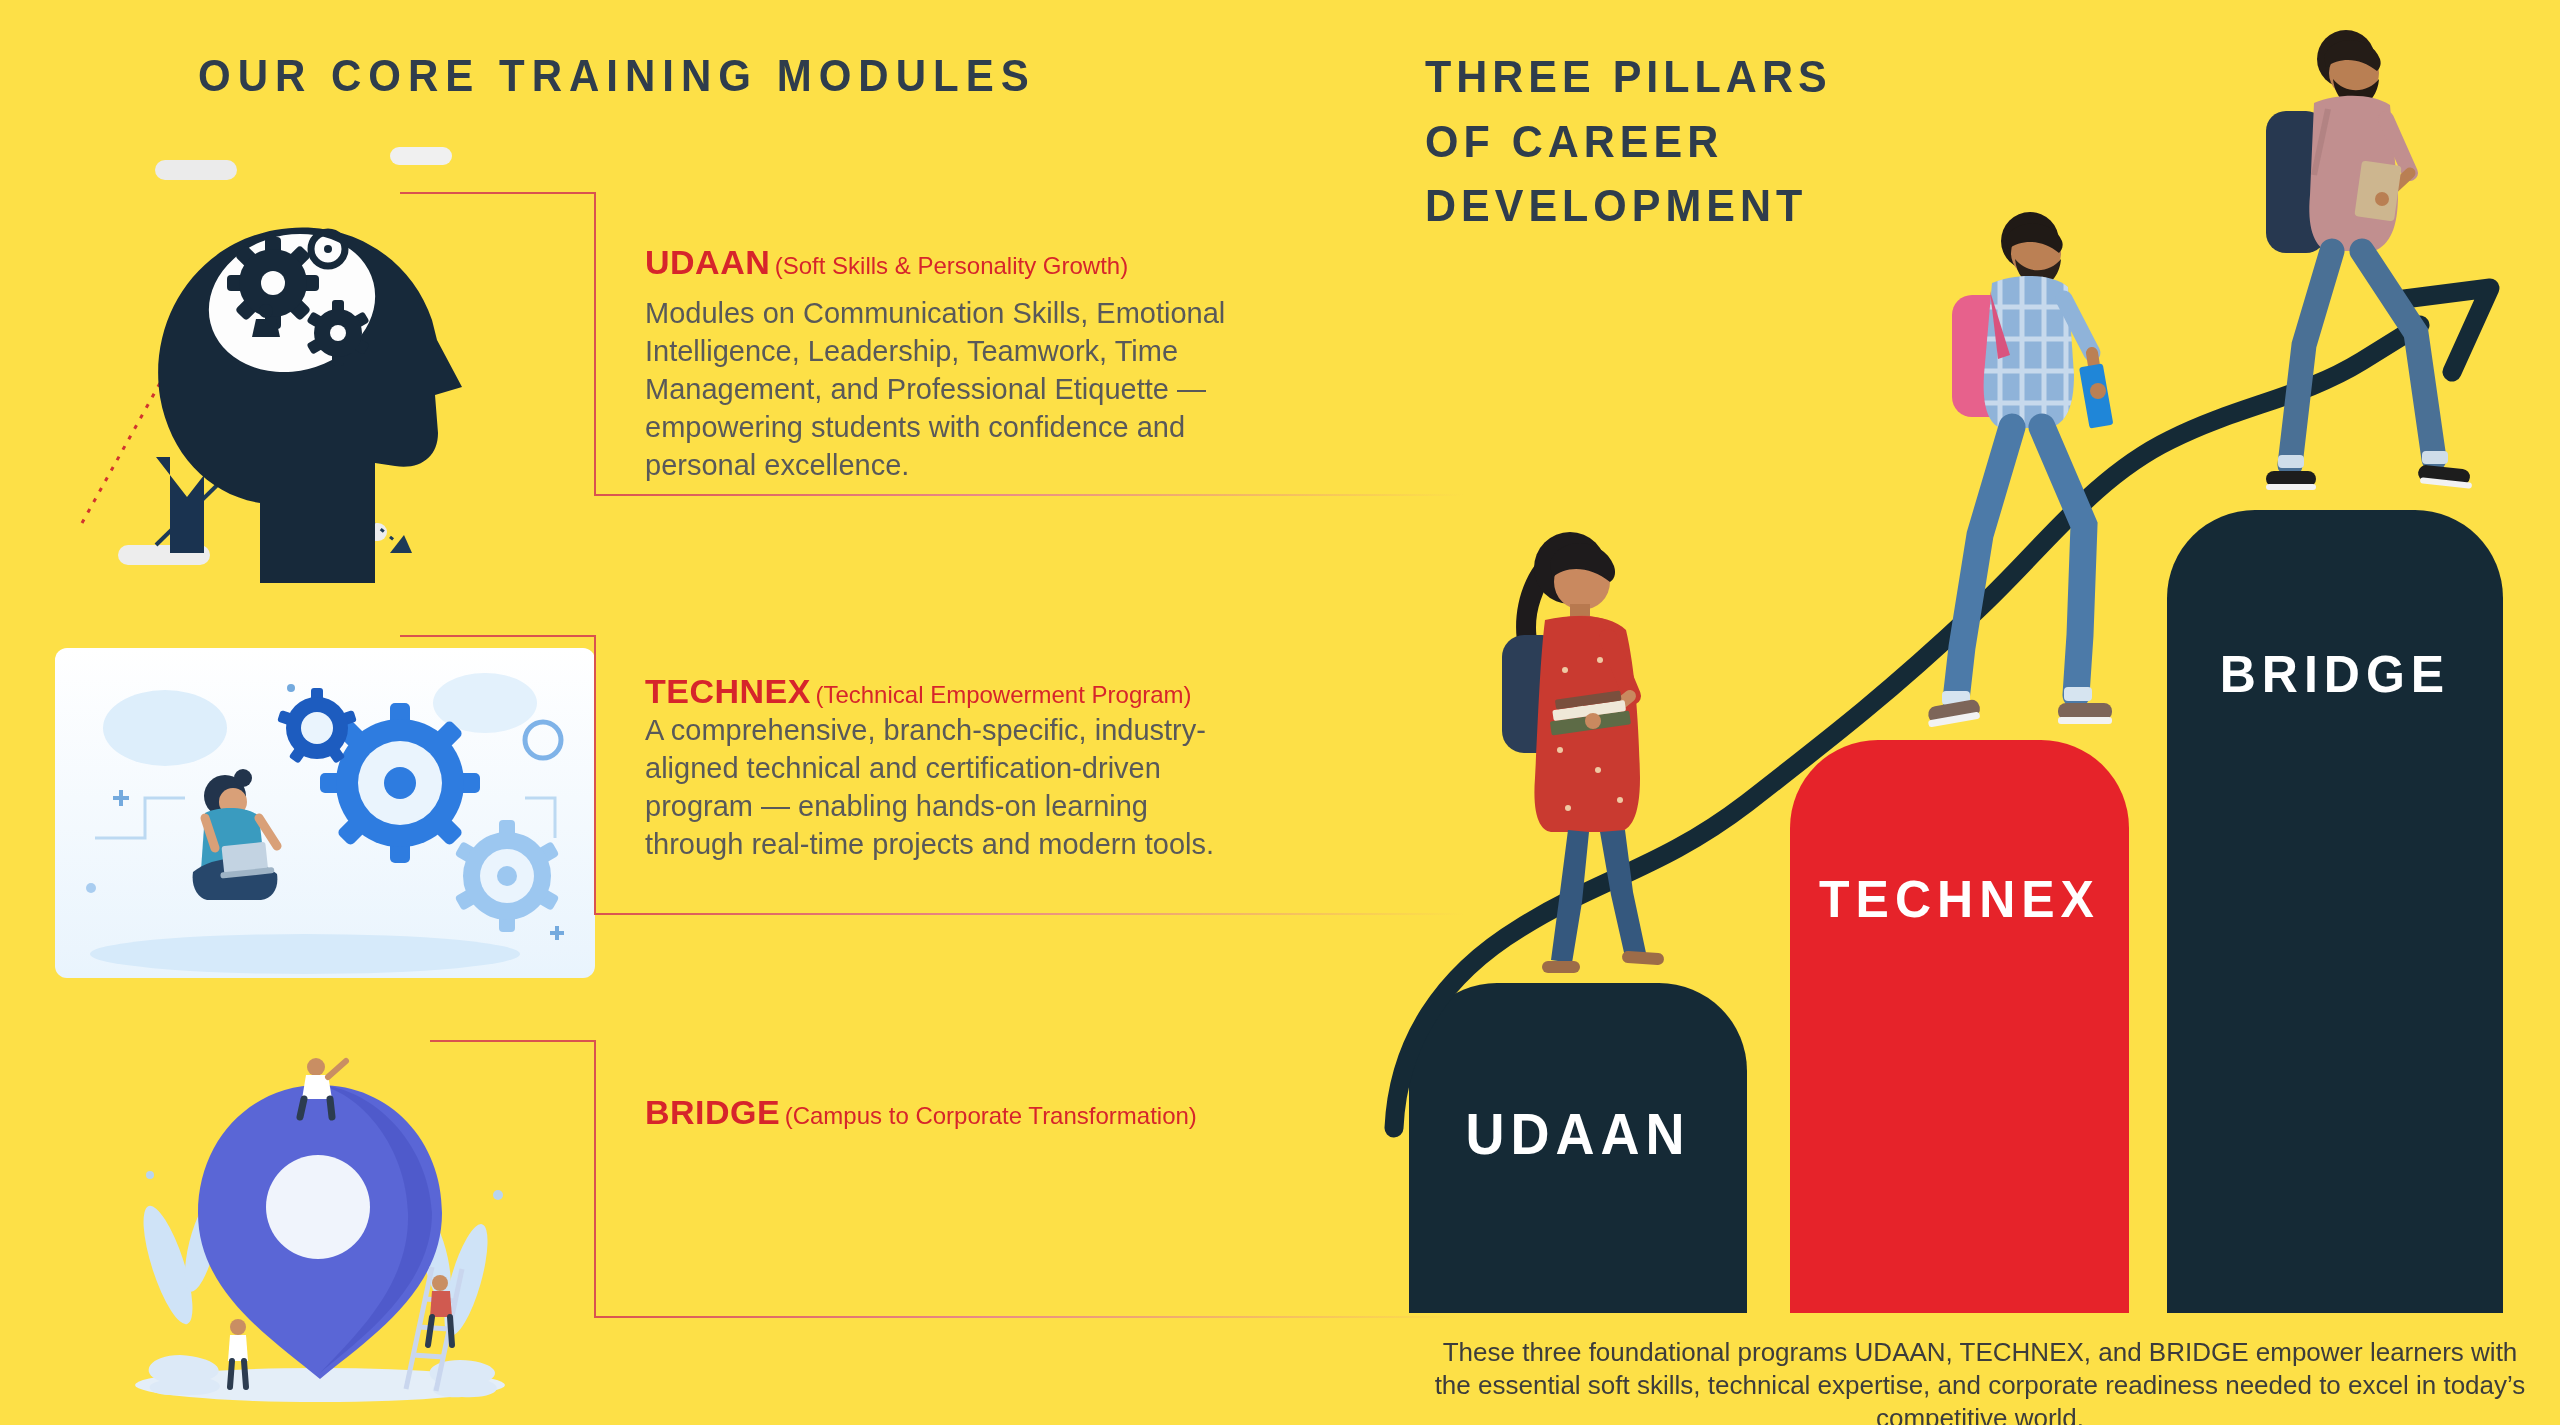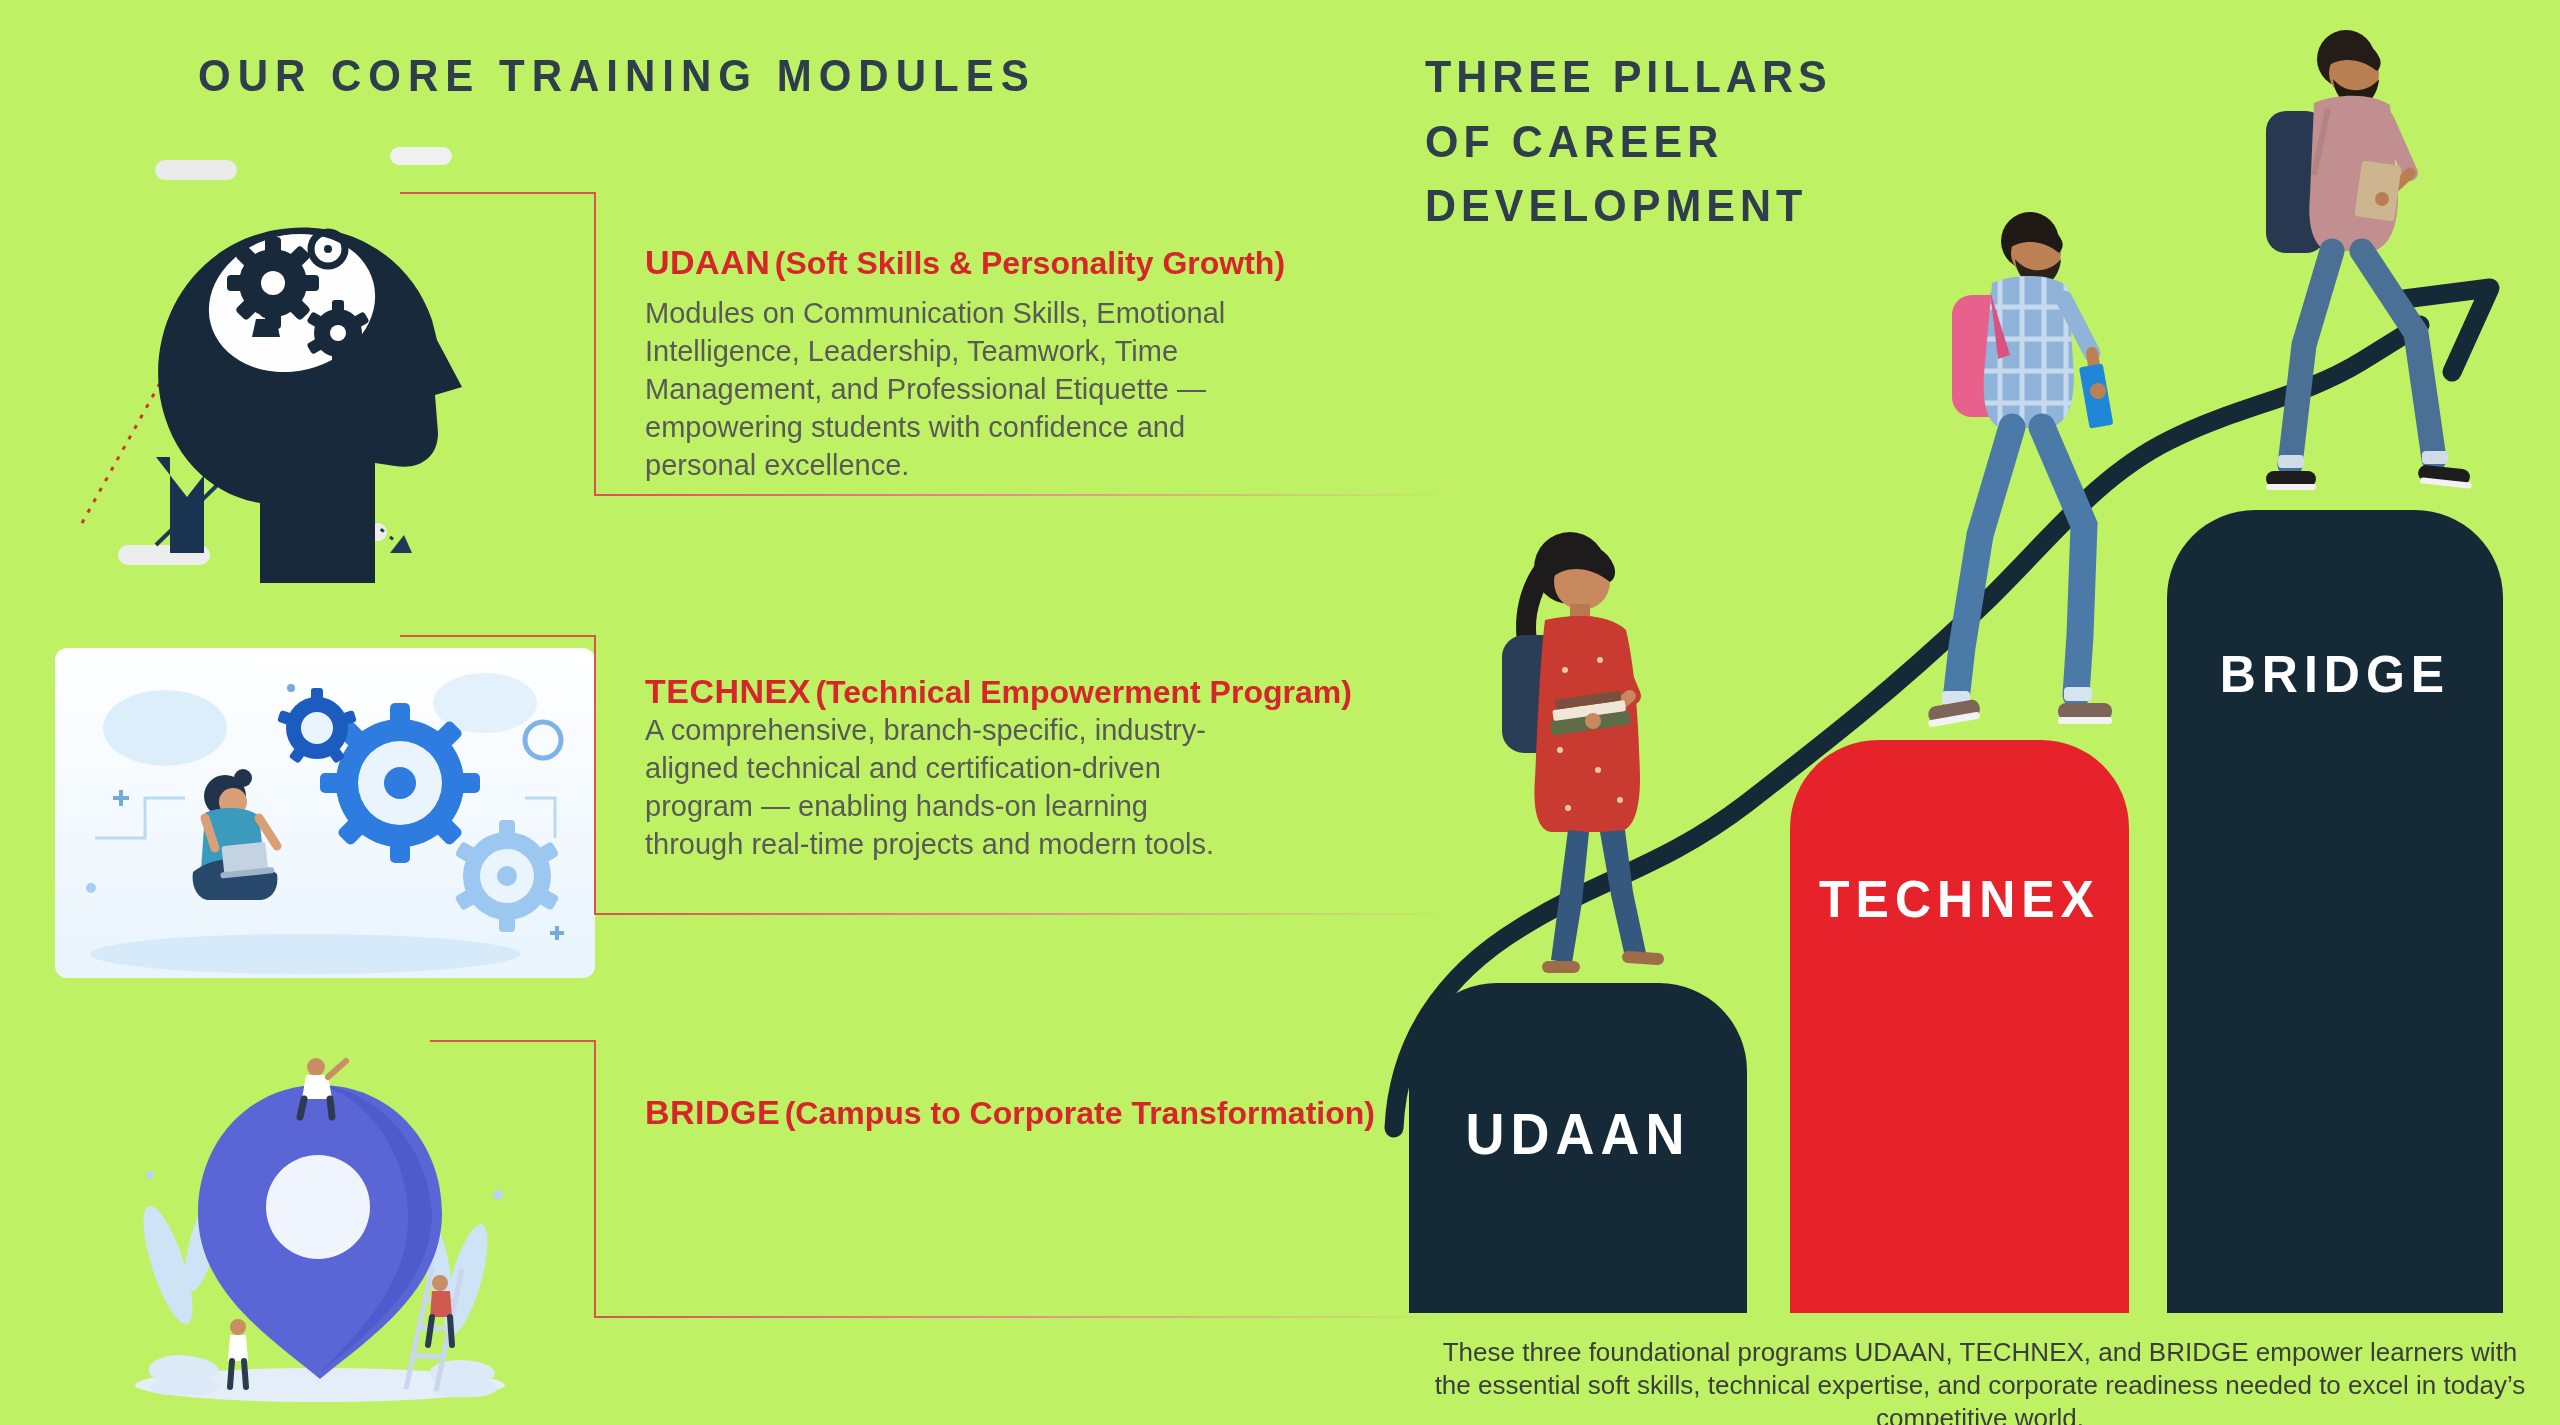--- a/index.html
+++ b/index.html
@@ -1,29 +1,29 @@
 <!DOCTYPE html>
 <html><head>
 <meta charset="utf-8">
 <style>
   html,body{margin:0;padding:0;background:#fff;}
-  #canvas{position:relative;width:2560px;height:1425px;background:#bef264;overflow:hidden;
+  #canvas{position:relative;width:2560px;height:1425px;background:#fde047;overflow:hidden;
           font-family:"Liberation Sans", sans-serif;}
   .abs{position:absolute;}
 
   
   .main-title{font-weight:800;color:#2f3d4c;font-size:42px;letter-spacing:7px;
               transform:scaleY(1.04);white-space:nowrap;}
   .right-title{font-weight:800;color:#2f3d4c;font-size:43px;letter-spacing:5px;line-height:62px;
                transform:scaleY(1.04);}
 
   
   .mod-head{white-space:nowrap;}
   .mod-name{color:#d6252b;font-weight:800;font-size:34px;letter-spacing:.5px;}
-  .mod-tag{color:#d6252b;font-weight:700;font-size:32px;text-align:center;}
+  .mod-tag{color:#d6252b;font-weight:400;font-size:24px;text-align:center;}
   .mod-desc{color:#595959;font-size:29px;line-height:38px;width:600px;}
 
   
   .br-line{position:absolute;background:#d9534f;}
   .br-top{height:2px;}
   .br-vert{width:2px;}
   .br-bottom{height:2px;background:linear-gradient(90deg,#d9534f 0%,#e98a87 45%,rgba(233,138,135,0) 100%);}
 
   
   .pillar{position:absolute;border-radius:88px 88px 0 0;display:flex;justify-content:center;}

